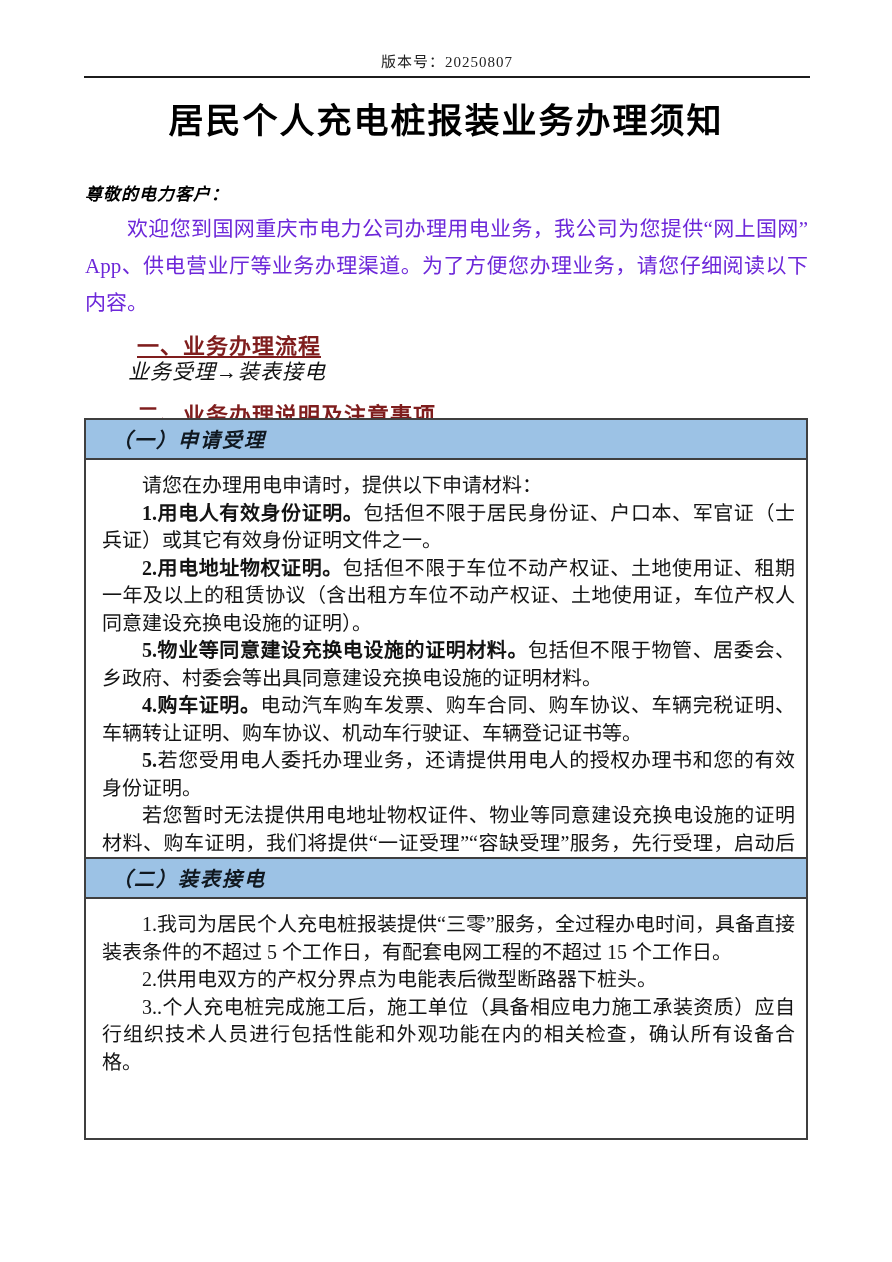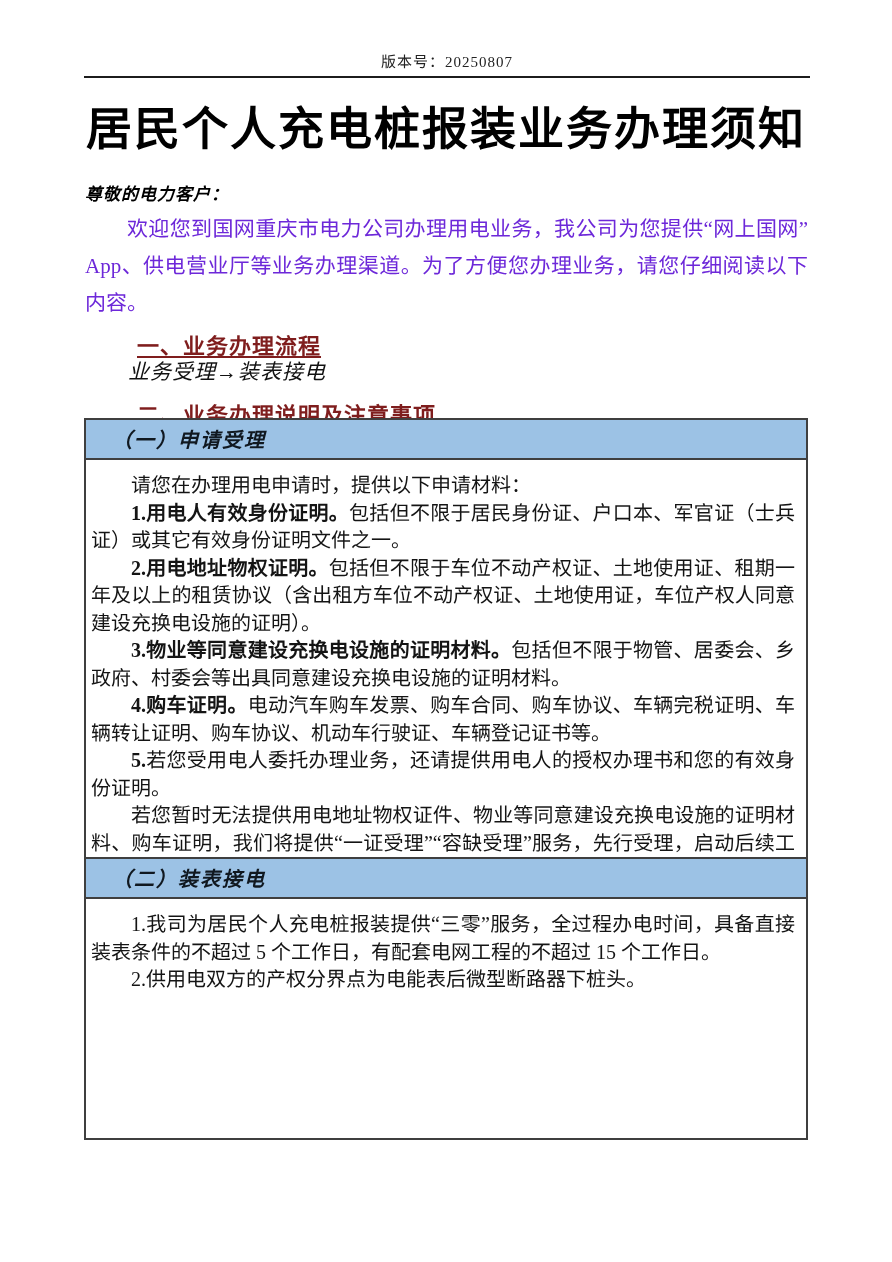--- a/index.html
+++ b/index.html
@@ -17,21 +17,21 @@
     text-align: center; font-size: 15px; color: #222;
     letter-spacing: 1px;
   }
   .rule {
     position: absolute; top: 76px; left: 84px; width: 726px;
     height: 0; border-top: 2px solid #1c1c1c;
   }
   .title {
     position: absolute; top: 92px; left: 0; width: 892px; margin: 0;
     text-align: center;
-    font-size: 46px; font-weight: 700; letter-spacing: 2px;
+    font-size: 35px; font-weight: 700; letter-spacing: 2px;
     color: #000;
   }
   .salutation {
     position: absolute; top: 180px; left: 85px;
     font-size: 17px; font-weight: 700; font-style: italic;
     color: #000; letter-spacing: 1px;
   }
   .intro {
     position: absolute; top: 211px; left: 85px; width: 723px; margin: 0;
     font-size: 21px; line-height: 37px;
@@ -55,21 +55,21 @@
   }
   .box-1 { top: 418px; min-height: 431px; }
   .box-2 { top: 857px; min-height: 279px; }
   .box-header {
     background: #9cc2e5;
     border-bottom: 2px solid #3f3f3f;
     padding: 4px 10px 5px 26px;
     font-size: 20px; font-weight: 700; font-style: italic;
     color: #101820; letter-spacing: 2px;
   }
-  .box-body { padding: 12px 11px 14px 5px; }
+  .box-body { padding: 12px 11px 14px 5px; margin-left: 11px; }
   .box-body p {
     margin: 0;
     font-size: 20px; line-height: 27.5px;
     text-indent: 2em; text-align: justify; color: #141414;
   }
   .box-body p b { font-weight: 700; }
 </style>
 </head>
 <body>
 
@@ -86,29 +86,30 @@
   <h2 class="h-sec h-sec-1">一、业务办理流程</h2>
   <p class="flow">业务受理→装表接电</p>
   <h2 class="h-sec h-sec-2">二、业务办理说明及注意事项</h2>
 
   <section class="box box-1" style="border-color: rgb(63, 63, 63);">
     <div class="box-header" style="background: rgb(156, 194, 229);">（一）申请受理</div>
     <div class="box-body">
       <p>请您在办理用电申请时，提供以下申请材料：</p>
       <p><b>1.用电人有效身份证明。</b><span>包括但不限于居民身份证、户口本、军官证（士兵证）或其它有效身份证明文件之一。</span></p>
       <p><b>2.用电地址物权证明。</b><span>包括但不限于车位不动产权证、土地使用证、租期一年及以上的租赁协议（含出租方车位不动产权证、土地使用证，车位产权人同意建设充换电设施的证明）。</span></p>
-      <p><b>3.物业等同意建设充换电设施的证明材料。</b><span>包括但不限于物管、居委会、乡政府、村委会等出具同意建设充换电设施的证明材料。</span></p>
+      <p><b>5.物业等同意建设充换电设施的证明材料。</b><span>包括但不限于物管、居委会、乡政府、村委会等出具同意建设充换电设施的证明材料。</span></p>
       <p><b>4.购车证明。</b><span>电动汽车购车发票、购车合同、购车协议、车辆完税证明、车辆转让证明、购车协议、机动车行驶证、车辆登记证书等。</span></p>
       <p><b>5.</b><span>若您受用电人委托办理业务，还请提供用电人的授权办理书和您的有效身份证明。</span></p>
       <p>若您暂时无法提供用电地址物权证件、物业等同意建设充换电设施的证明材料、购车证明，我们将提供“一证受理”“容缺受理”服务，先行受理，启动后续工作，在现场勘查时请您补齐申请资料。若现场勘查时您的资料仍未提供齐全，我们将暂缓本次办电服务，终止业务流程。建议您在备齐相关资料后申请业务办理。</p>
       <p>请您按前述指引提交申请材料，同时提供用电地址和符合安全规范的表箱安装位置。</p>
     </div>
   </section>
 
   <section class="box box-2" style="border-color: rgb(63, 63, 63);">
     <div class="box-header" style="background: rgb(156, 194, 229);">（二）装表接电</div>
     <div class="box-body">
       <p>1.我司为居民个人充电桩报装提供“三零”服务，全过程办电时间，具备直接装表条件的不超过 5 个工作日，有配套电网工程的不超过 15 个工作日。</p>
       <p>2.供用电双方的产权分界点为电能表后微型断路器下桩头。</p>
+      <p>3..个人充电桩完成施工后，施工单位（具备相应电力施工承装资质）应自行组织技术人员进行包括性能和外观功能在内的相关检查，确认所有设备合格。</p>
     </div>
   </section>
 
 </div>
 
 </body></html>

